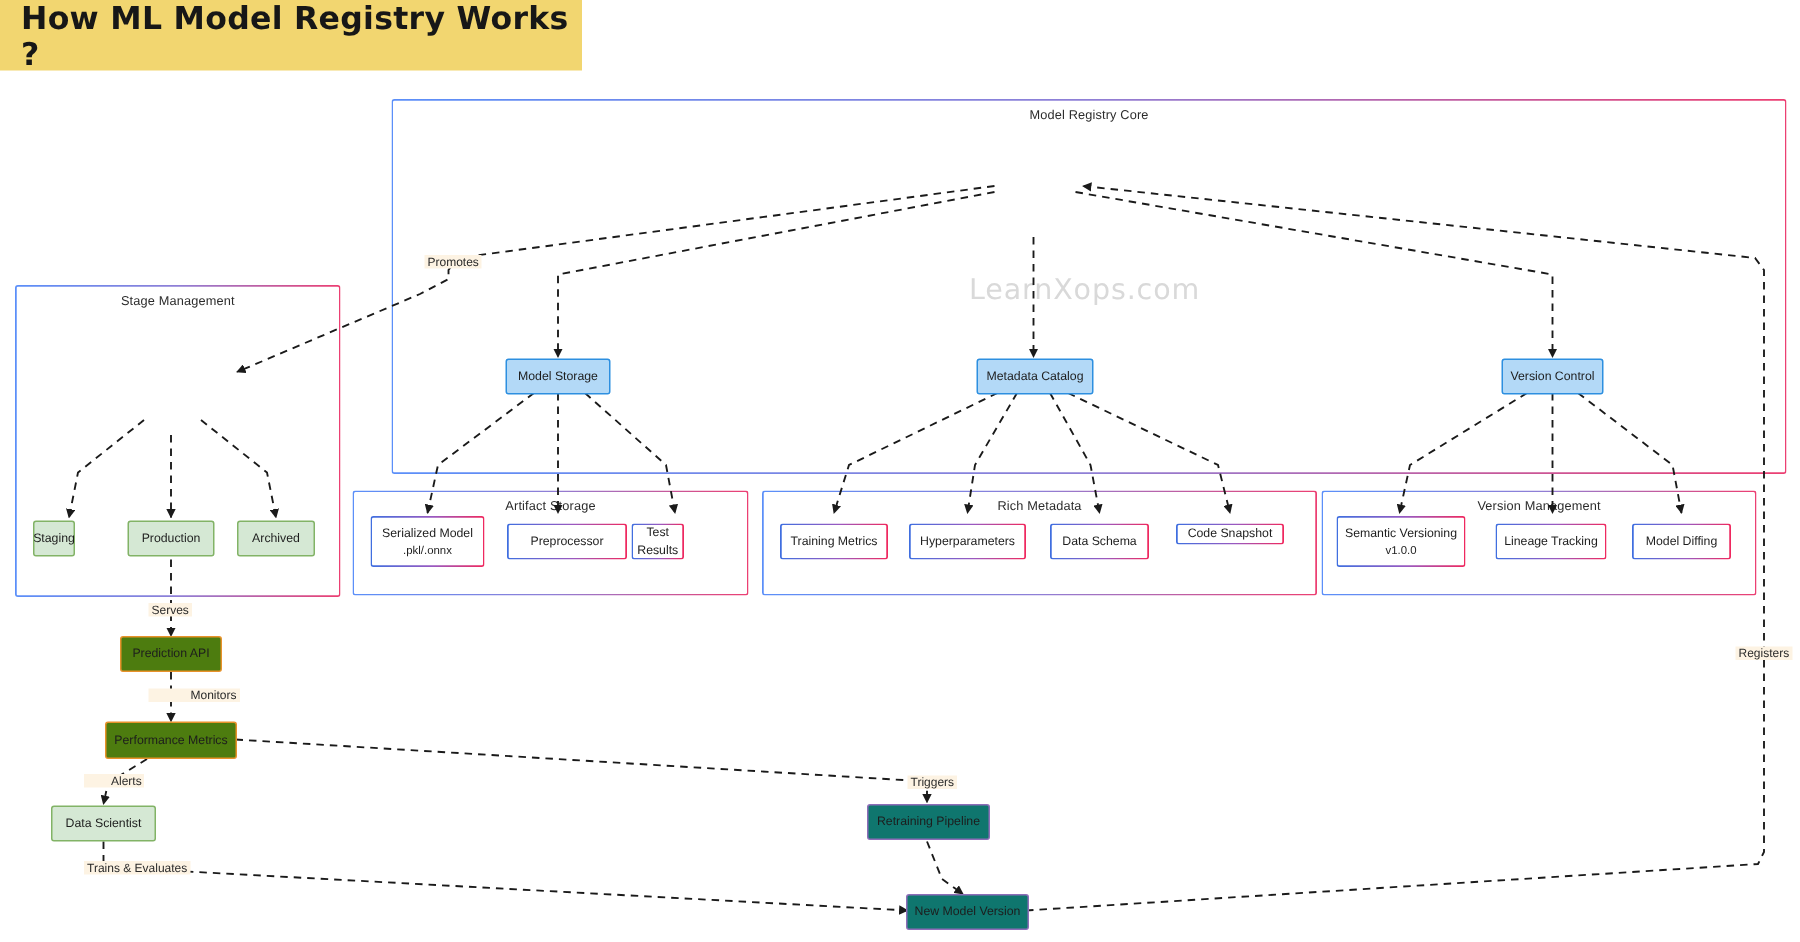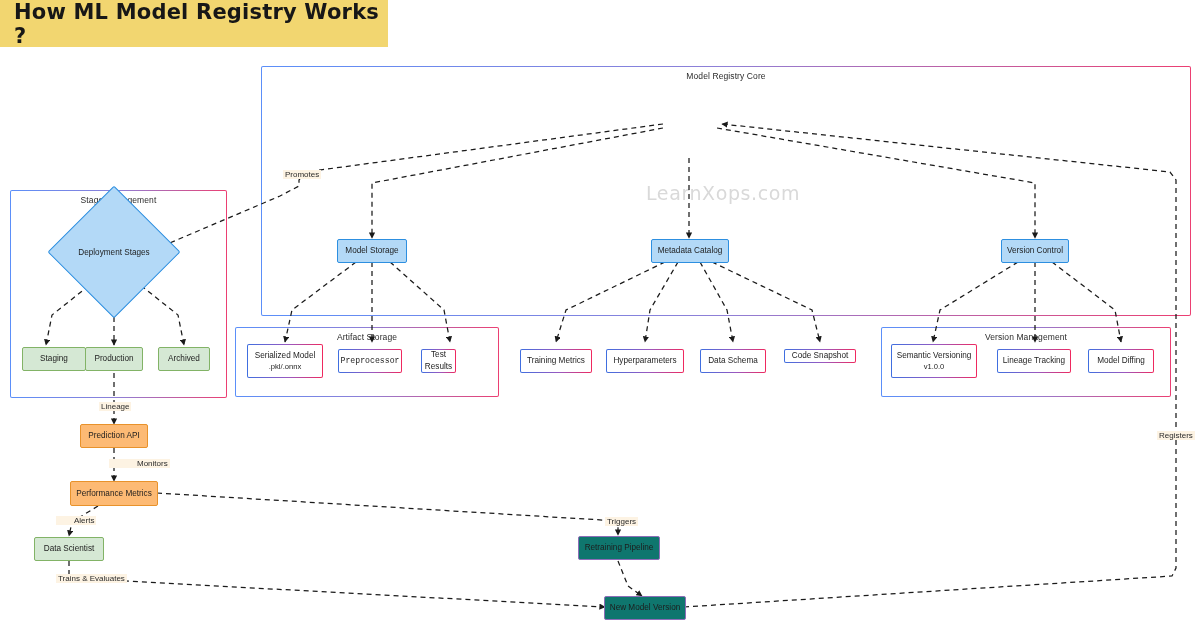--- a/index.html
+++ b/index.html
@@ -47,21 +47,21 @@
   .node{
     position:absolute;box-sizing:border-box;
     display:flex;flex-direction:column;align-items:center;justify-content:center;
     font-size:8.2px;line-height:1.45;text-align:center;
     border-radius:2px;
   }
   .node .sub{font-size:7.6px;}
 
   .n-blue{background:#b3d9f7;border:1.3px solid #2d8fe0;color:#1d1d1d;}
   .n-green{background:#d5e8d4;border:1.3px solid #82b366;color:#1d1d1d;}
-  .n-orange{background:#fdba74;border:1.3px solid #e8922b;color:#1d1d1d;}
+  .n-orange{background:#4d7c0f;border:1.3px solid #e8922b;color:#1d1d1d;}
   .n-purple{background:#0f766e;border:1.3px solid #8d6db8;color:#1d1d1d;}
   .n-grad{
     color:#1d1d1d;
     background:
       linear-gradient(#fff,#fff) padding-box,
       linear-gradient(90deg,#3f6fe0 0%, #9a59c0 55%, #f0285e 100%) border-box;
     border:1.4px solid transparent;
   }
 
   
@@ -99,20 +99,23 @@
   </div>
 
   <div class="group" style="left:10px;top:190px;width:215px;height:206px;">
     <div class="glabel">Stage Management</div>
   </div>
 
   <div class="group" style="left:235px;top:327px;width:262px;height:68px;">
     <div class="glabel">Artifact Storage</div>
   </div>
 
+  <div class="group" style="left:508px;top:327px;width:368px;height:68px;">
+    <div class="glabel">Rich Metadata</div>
+  </div>
 
   <div class="group" style="left:881px;top:327px;width:288px;height:68px;">
     <div class="glabel">Version Management</div>
   </div>
 
   <div class="watermark">LearnXops.com</div>
 
   <svg class="layer" viewBox="0 0 1200 628">
     <defs>
       <marker id="arrow" viewBox="0 0 10 10" refX="9" refY="5" markerWidth="5" markerHeight="5" orient="auto-start-reverse">
@@ -156,60 +159,56 @@
 
       <path d="M 618 561 L 628 586 L 642 596"></path>
 
       <path d="M 69 561 L 69 578 L 605 607"></path>
 
       <path d="M 684 607 L 1172 576 L 1176 568 L 1176 180 L 1170 172 L 722 124"></path>
     </g>
   </svg>
 
   <div class="elabel" style="left:283px;top:170px;">Promotes</div>
-  <div class="elabel" style="left:99px;top:402px;">Lineage</div>
-  <div class="elabel" style="left:109px;top:459px;padding-left:28px;">Monitors</div>
+  <div class="elabel" style="left:99px;top:402px;">Serves</div>
+  <div class="elabel" style="left:99px;top:459px;padding-left:28px;">Monitors</div>
   <div class="elabel" style="left:56px;top:516px;padding-left:18px;">Alerts</div>
   <div class="elabel" style="left:26px;top:574px;margin-left:30px;">Trains &amp; Evaluates</div>
   <div class="elabel" style="left:605px;top:517px;">Triggers</div>
   <div class="elabel" style="left:1157px;top:431px;">Registers</div>
 
 
-  <div class="diamond" style="left:67px;top:205px;width:94px;height:94px;">
-    <div class="shape"></div>
-    <div class="dlabel">Deployment Stages</div>
-  </div>
 
   <div class="node n-blue" style="left:337px;top:239px;width:70px;height:24px;">
     <span>Model Storage</span>
   </div>
 
   <div class="node n-blue" style="left:651px;top:239px;width:78px;height:24px;">
     <span>Metadata Catalog</span>
   </div>
 
   <div class="node n-blue" style="left:1001px;top:239px;width:68px;height:24px;">
     <span>Version Control</span>
   </div>
 
-  <div class="node n-green" style="left:22px;top:347px;width:64px;height:24px;">
+  <div class="node n-green" style="left:22px;top:347px;width:28px;height:24px;">
     <span>Staging</span>
   </div>
   <div class="node n-green" style="left:85px;top:347px;width:58px;height:24px;">
     <span>Production</span>
   </div>
   <div class="node n-green" style="left:158px;top:347px;width:52px;height:24px;">
     <span>Archived</span>
   </div>
 
   <div class="node n-grad" style="left:247px;top:344px;width:76px;height:34px;">
     <span>Serialized Model</span>
     <span class="sub">.pkl/.onnx</span>
   </div>
-  <div class="node n-grad" style="left:338px;top:349px;width:64px;height:24px;font-family:Liberation Mono, monospace;">
+  <div class="node n-grad" style="left:338px;top:349px;width:80px;height:24px;">
     <span>Preprocessor</span>
   </div>
   <div class="node n-grad" style="left:421px;top:349px;width:35px;height:24px;">
     <span>Test Results</span>
   </div>
 
   <div class="node n-grad" style="left:520px;top:349px;width:72px;height:24px;">
     <span>Training Metrics</span>
   </div>
   <div class="node n-grad" style="left:606px;top:349px;width:78px;height:24px;">

